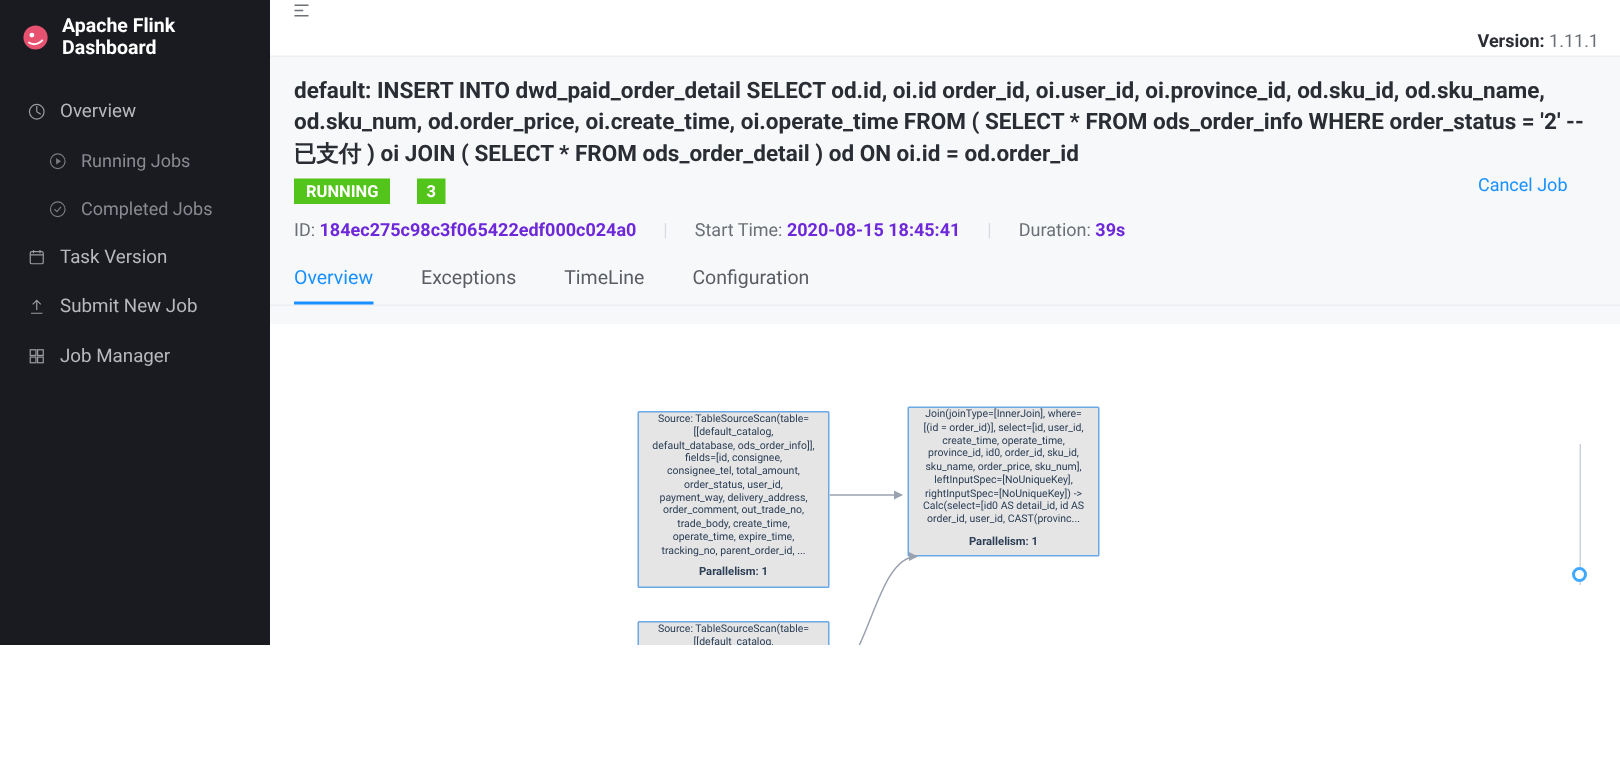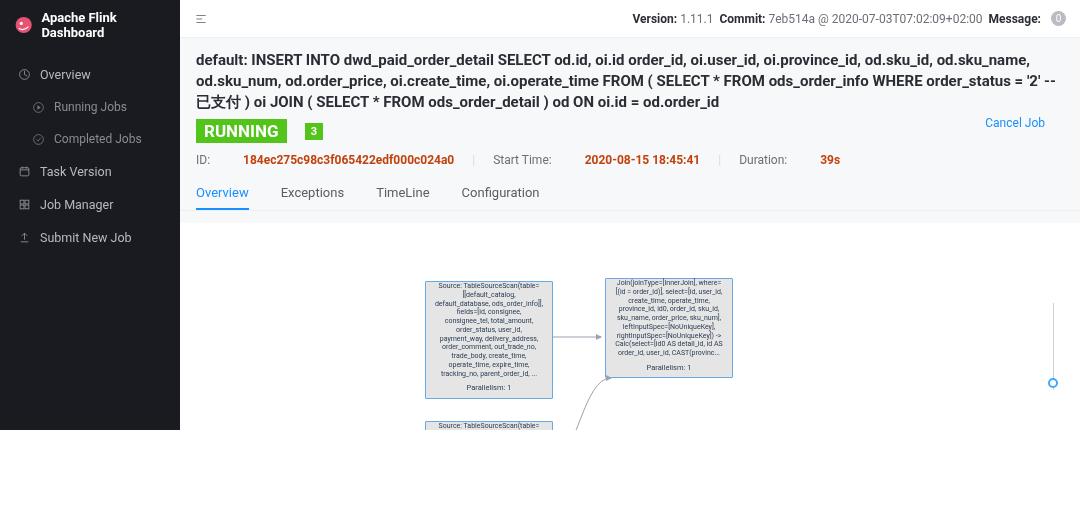--- a/index.html
+++ b/index.html
@@ -10,40 +10,40 @@
   .logo-icon { width: 22px; height: 22px; }
   .logo-icon svg { width: 100%; height: 100%; }
   .nav { list-style: none; padding: 8px 0; }
   .nav li { padding: 9px 18px; font-size: 12.5px; display: flex; align-items: center; gap: 9px; cursor: pointer; }
   .nav li.sub { padding-left: 32px; font-size: 12px; color: #8a8b91; }
   .nav li .nav-icon { width: 13px; height: 13px; display: inline-block; flex-shrink:0; }
   .nav li .nav-icon svg { stroke: #9a9ba0; fill: none; stroke-width: 1.5; width:100%; height:100%; }
   .nav li.sub .nav-icon svg { stroke: #7a7b81; }
   .nav li .chev { margin-left: auto; font-size: 10px; color:#8a8b91; }
   .main { flex: 1; display: flex; flex-direction: column; background:#fff; }
-  .topbar { height: 38px; border-bottom: 1px solid #eceff3; display: flex; align-items: center; padding: 0 14px; gap: 6px; font-size: 12px; color: #6b6f76; }
+  .topbar { height: 38px; border-bottom: 1px solid #eceff3; display: flex; align-items: flex-end; padding: 0 14px; gap: 6px; font-size: 12px; color: #6b6f76; flex-direction: column; }
   .topbar .collapse-icon { width: 14px; height: 14px; margin-right:auto; }
   .topbar .collapse-icon svg { stroke: #6b6f76; fill:none; stroke-width:1.5; }
   .topbar b { color:#2a2d33; }
   .badge-circle { background:#babcc2; color:#fff; width:15px; height:15px; border-radius:50%; display:inline-flex; align-items:center; justify-content:center; font-size:10px; margin-left:4px; }
   .content { flex:1; display:flex; flex-direction:column; background:#f7f8fa; padding: 12px 16px 0 16px; overflow:hidden; }
   .cancel-overlay { position:absolute; right:35px; top:78px; color:#1890ff; font-size:12px; }
   .job-title { font-size: 15px; font-weight: bold; color: #2a2d33; line-height: 1.4; margin-bottom: 6px; }
   .job-meta { display:flex; align-items:center; gap: 18px; font-size: 12px; color:#6b6f76; margin-bottom: 10px; }
-  .badge-run { background:#52c41a; color:#fff; padding:2px 8px; font-size:17px; font-weight:bold; }
+  .badge-run { background:#52c41a; color:#fff; padding:2px 8px; font-size:11px; font-weight:bold; }
   .badge-num { background:#52c41a; color:#fff; padding:2px 6px; font-size:11px; font-weight:bold; }
   .job-meta .sep { color:#d9dbe0; }
-  .job-meta b { color:#c2410c;margin-left:30px; }
+  .job-meta b { color:#6d28d9; }
   .tabs { display:flex; gap: 32px; border-bottom: 1px solid #eceff3; margin: 0 -16px; padding: 0 16px; }
   .tab { padding: 8px 0; font-size: 13px; color:#5a5d63; cursor:pointer; border-bottom: 2px solid transparent; }
   .tab.active { color: #1890ff; border-bottom-color:#1890ff; }
   .graph-area { flex:1; background:#fff; margin: 12px -16px 0 -16px; position:relative; overflow:hidden; }
   .node { position:absolute; background:#e5e5e5; border:1px solid #6aa8e6; padding:0 8px 5px 8px; font-size:7px; line-height:1.25; color:#2a3d55; text-align:center; border-radius:1px; }
   .node .node-desc { display:block; }
-  .node .par { margin-top:5px; font-weight:normal; font-size:7.5px; }
+  .node .par { margin-top:5px; font-weight:bold; font-size:7.5px; }
   .edge { position:absolute; pointer-events:none; }
   .zoombar { position:absolute; right: 24px; top: 80px; bottom: 40px; width: 6px;}
   .zoombar .line { position:absolute; left:50%; top:0; bottom:0; width:1px; background:#cdd3db; }
   .zoombar .handle { position:absolute; left:50%; transform:translateX(-50%); width:10px; height:10px; border:2px solid #40a9ff; background:#fff; border-radius:50%; bottom: 2px; }
 </style>
 </head>
 <body>
 
 <div class="layout">
   <aside class="sidebar">
@@ -81,32 +81,32 @@
       </li>
       <li>
         <span class="nav-icon"><svg viewBox="0 0 24 24">
               <rect x="4" y="5" width="16" height="15" rx="2"></rect>
               <path d="M4 9h16M8 3v4M16 3v4"></path>
             </svg></span>
         <span>Task Version</span>
       </li>
       <li>
         <span class="nav-icon"><svg viewBox="0 0 24 24">
+              <path d="M12 16V4M7 9l5-5 5 5M5 20h14"></path>
+            </svg></span>
+        <span>Submit New Job</span>
+      </li>
+      <li>
+        <span class="nav-icon"><svg viewBox="0 0 24 24">
               <rect x="4" y="4" width="7" height="7"></rect>
               <rect x="13" y="4" width="7" height="7"></rect>
               <rect x="4" y="13" width="7" height="7"></rect>
               <rect x="13" y="13" width="7" height="7"></rect>
             </svg></span>
         <span>Job Manager</span>
-      </li>
-      <li>
-        <span class="nav-icon"><svg viewBox="0 0 24 24">
-              <path d="M12 16V4M7 9l5-5 5 5M5 20h14"></path>
-            </svg></span>
-        <span>Submit New Job</span>
       </li>
     </ul>
   </aside>
 
   <main class="main">
     <div class="topbar">
       <span class="collapse-icon">
         <svg viewBox="0 0 24 24">
             <path d="M4 6h16M4 12h10M4 18h16"></path>
           </svg>

